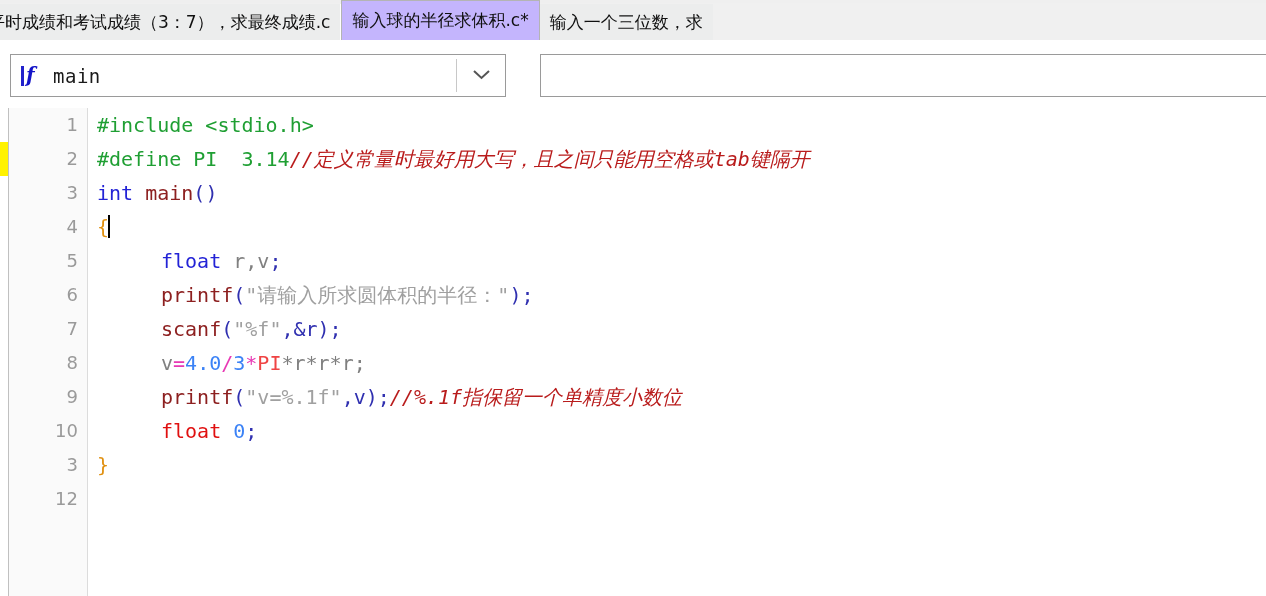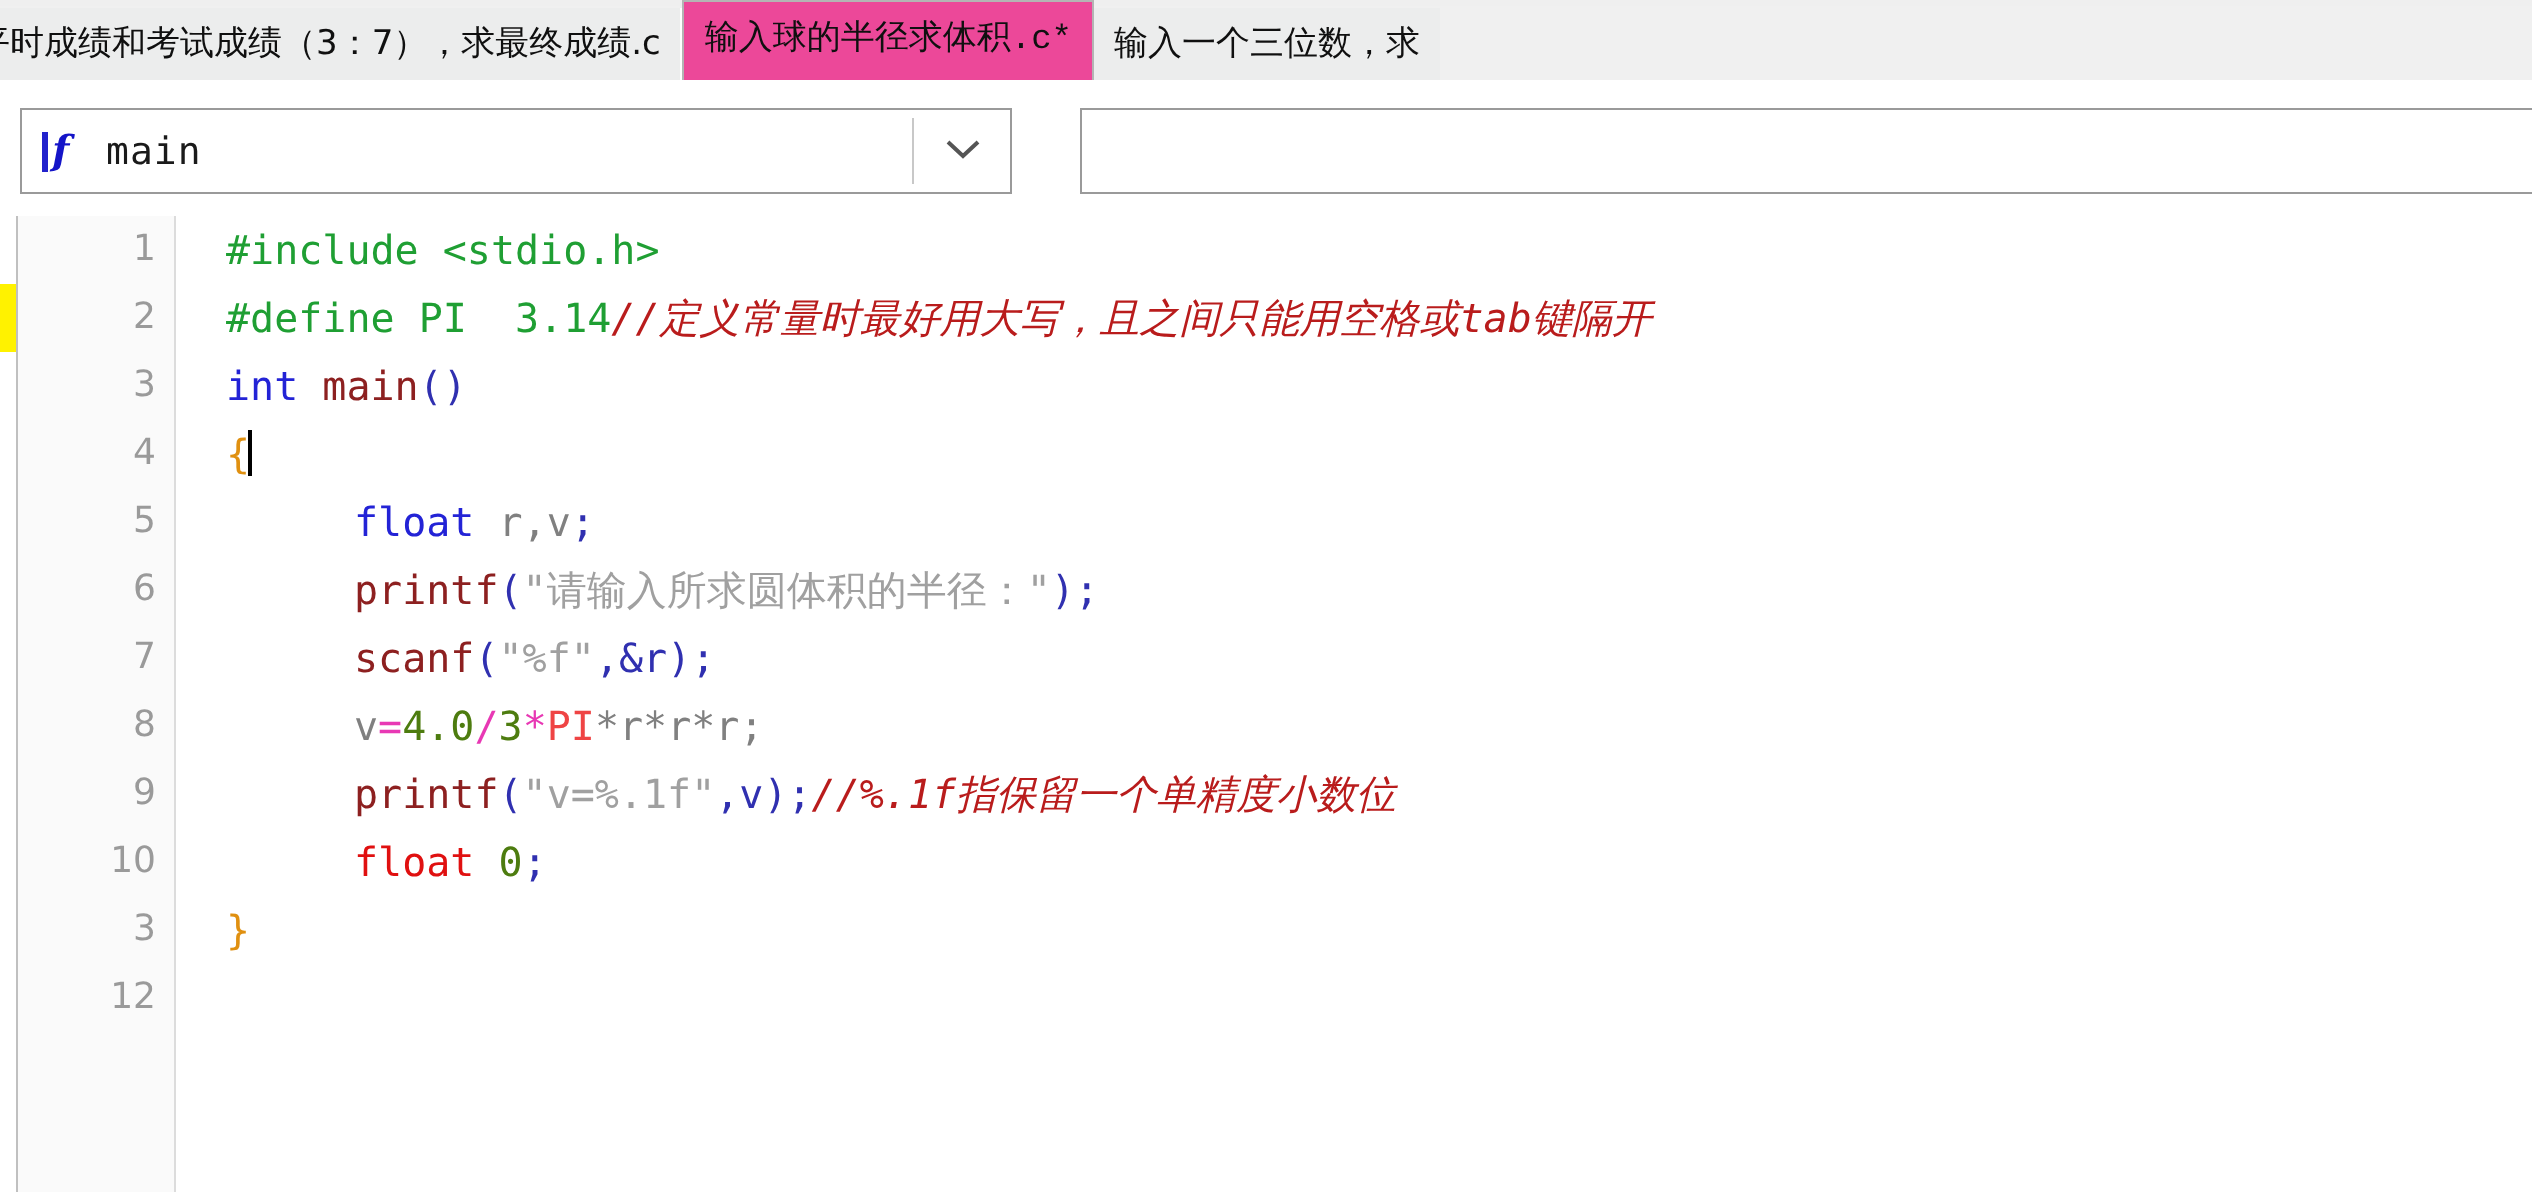--- a/index.html
+++ b/index.html
@@ -47,27 +47,26 @@
     font-size: 17px;
     line-height: 1;
     color: #101010;
     background: #eceded;
     border-right: 1px solid #ffffff;
     white-space: nowrap;
     cursor: default;
     flex: 0 0 auto;
   }
   .tab.active {
-    background: #ec4899;
+    background: #c4b5fd;
     height: 40px;
     border-left: 1px solid #b4b4b4;
     border-right: 1px solid #b4b4b4;
     border-top: 1px solid #b4b4b4;
     z-index: 3;
-    font-family: Liberation Mono, monospace;
   }
   .tab.first {
     margin-left: -22px;
   }
   .tab.last {
     border-right: none;
   }
 
   
   .navrow {
@@ -177,21 +176,21 @@
     width: 64px;
     text-align: right;
     font-family: "DejaVu Sans", "Liberation Sans", sans-serif;
     font-size: 18px;
     color: #9a9a9a;
     line-height: 34px;
     height: 34px;
   }
   .codearea {
     position: absolute;
-    left: 105px; top: 0;
+    left: 89px; top: 0;
     right: 0;
     height: 488px;
     background: #ffffff;
   }
   .codeline {
     position: absolute;
     left: 8px;
     height: 34px;
     line-height: 34px;
     white-space: pre;
@@ -208,21 +207,21 @@
     margin-left: -1px;
   }
 
   
   .t-pre    { color: #1f9f33; }
   .t-cmt    { color: #b91c1c; font-style: italic; }
   .t-kw     { color: #2323d6; }
   .t-fn     { color: #8d2020; }
   .t-ret    { color: #e01010; }
   .t-str    { color: #a0a0a0; }
-  .t-num    { color: #4d7c0f; }
+  .t-num    { color: #3b82f6; }
   .t-op     { color: #e838b4; }
   .t-const  { color: #ef4444; }
   .t-id     { color: #808080; }
   .t-punc   { color: #3030b0; }
   .t-brace  { color: #e09010; }
   .t-plain  { color: #404040; }
 </style>
 </head>
 <body>
 

